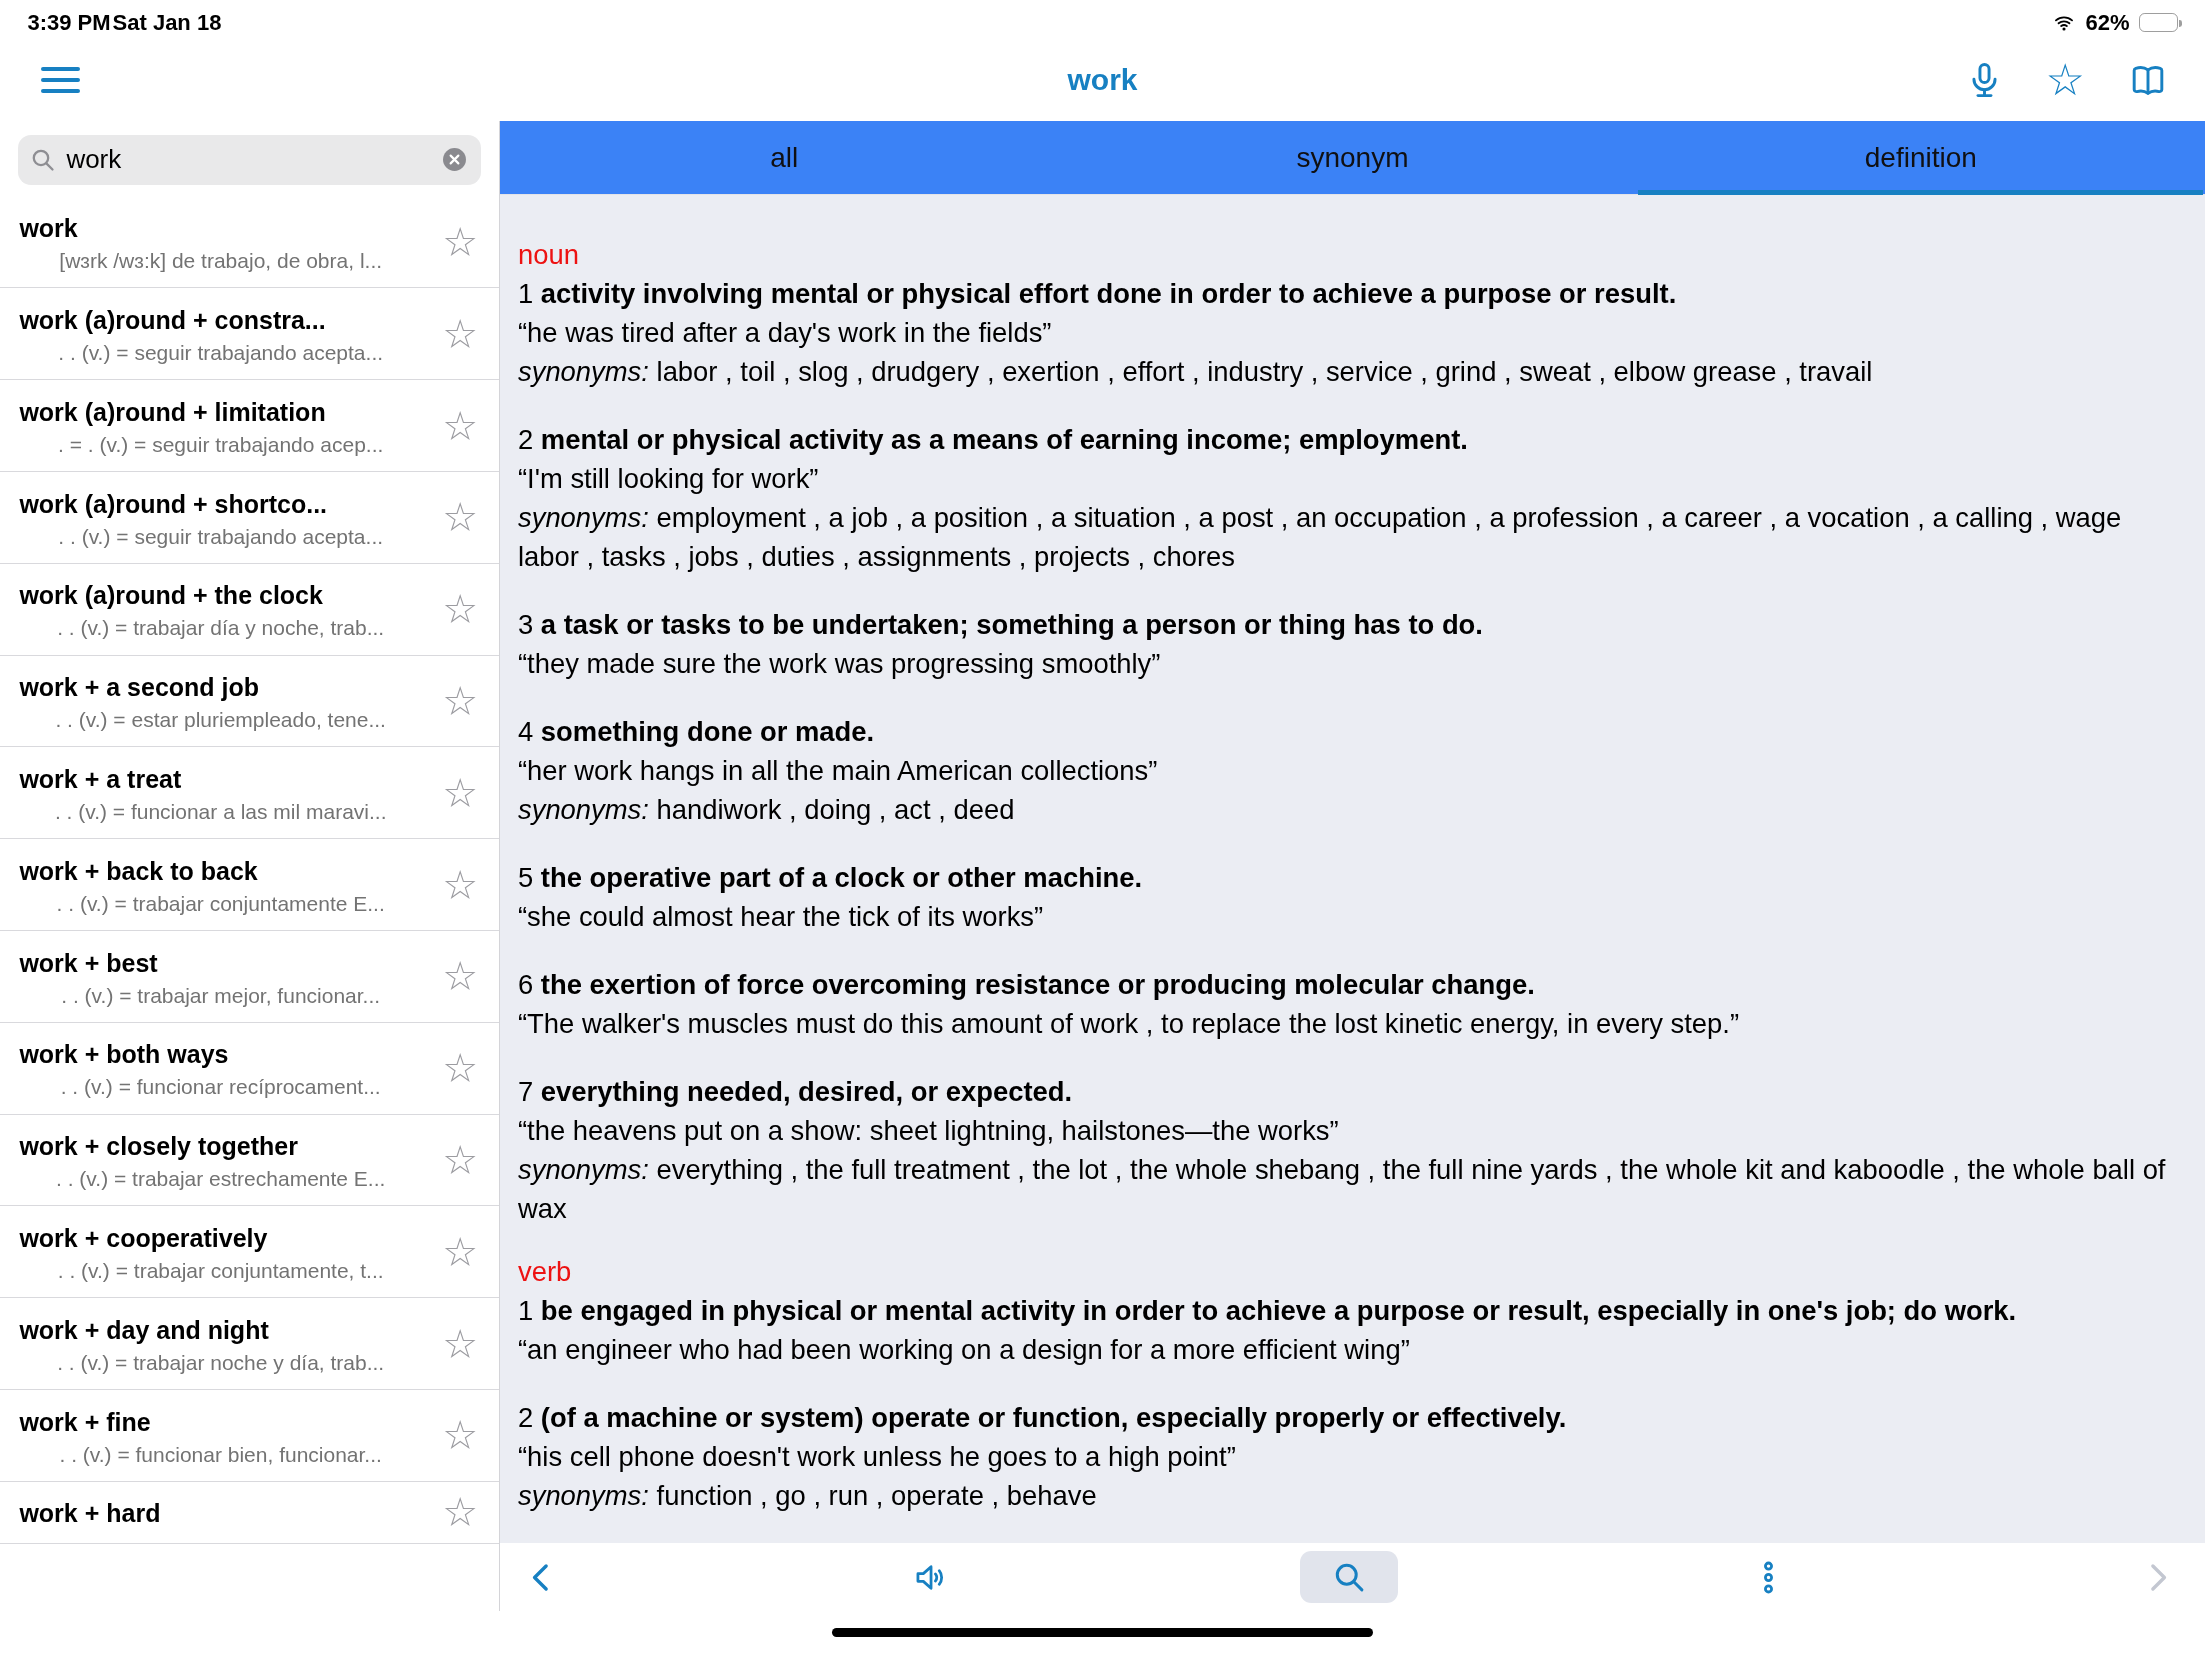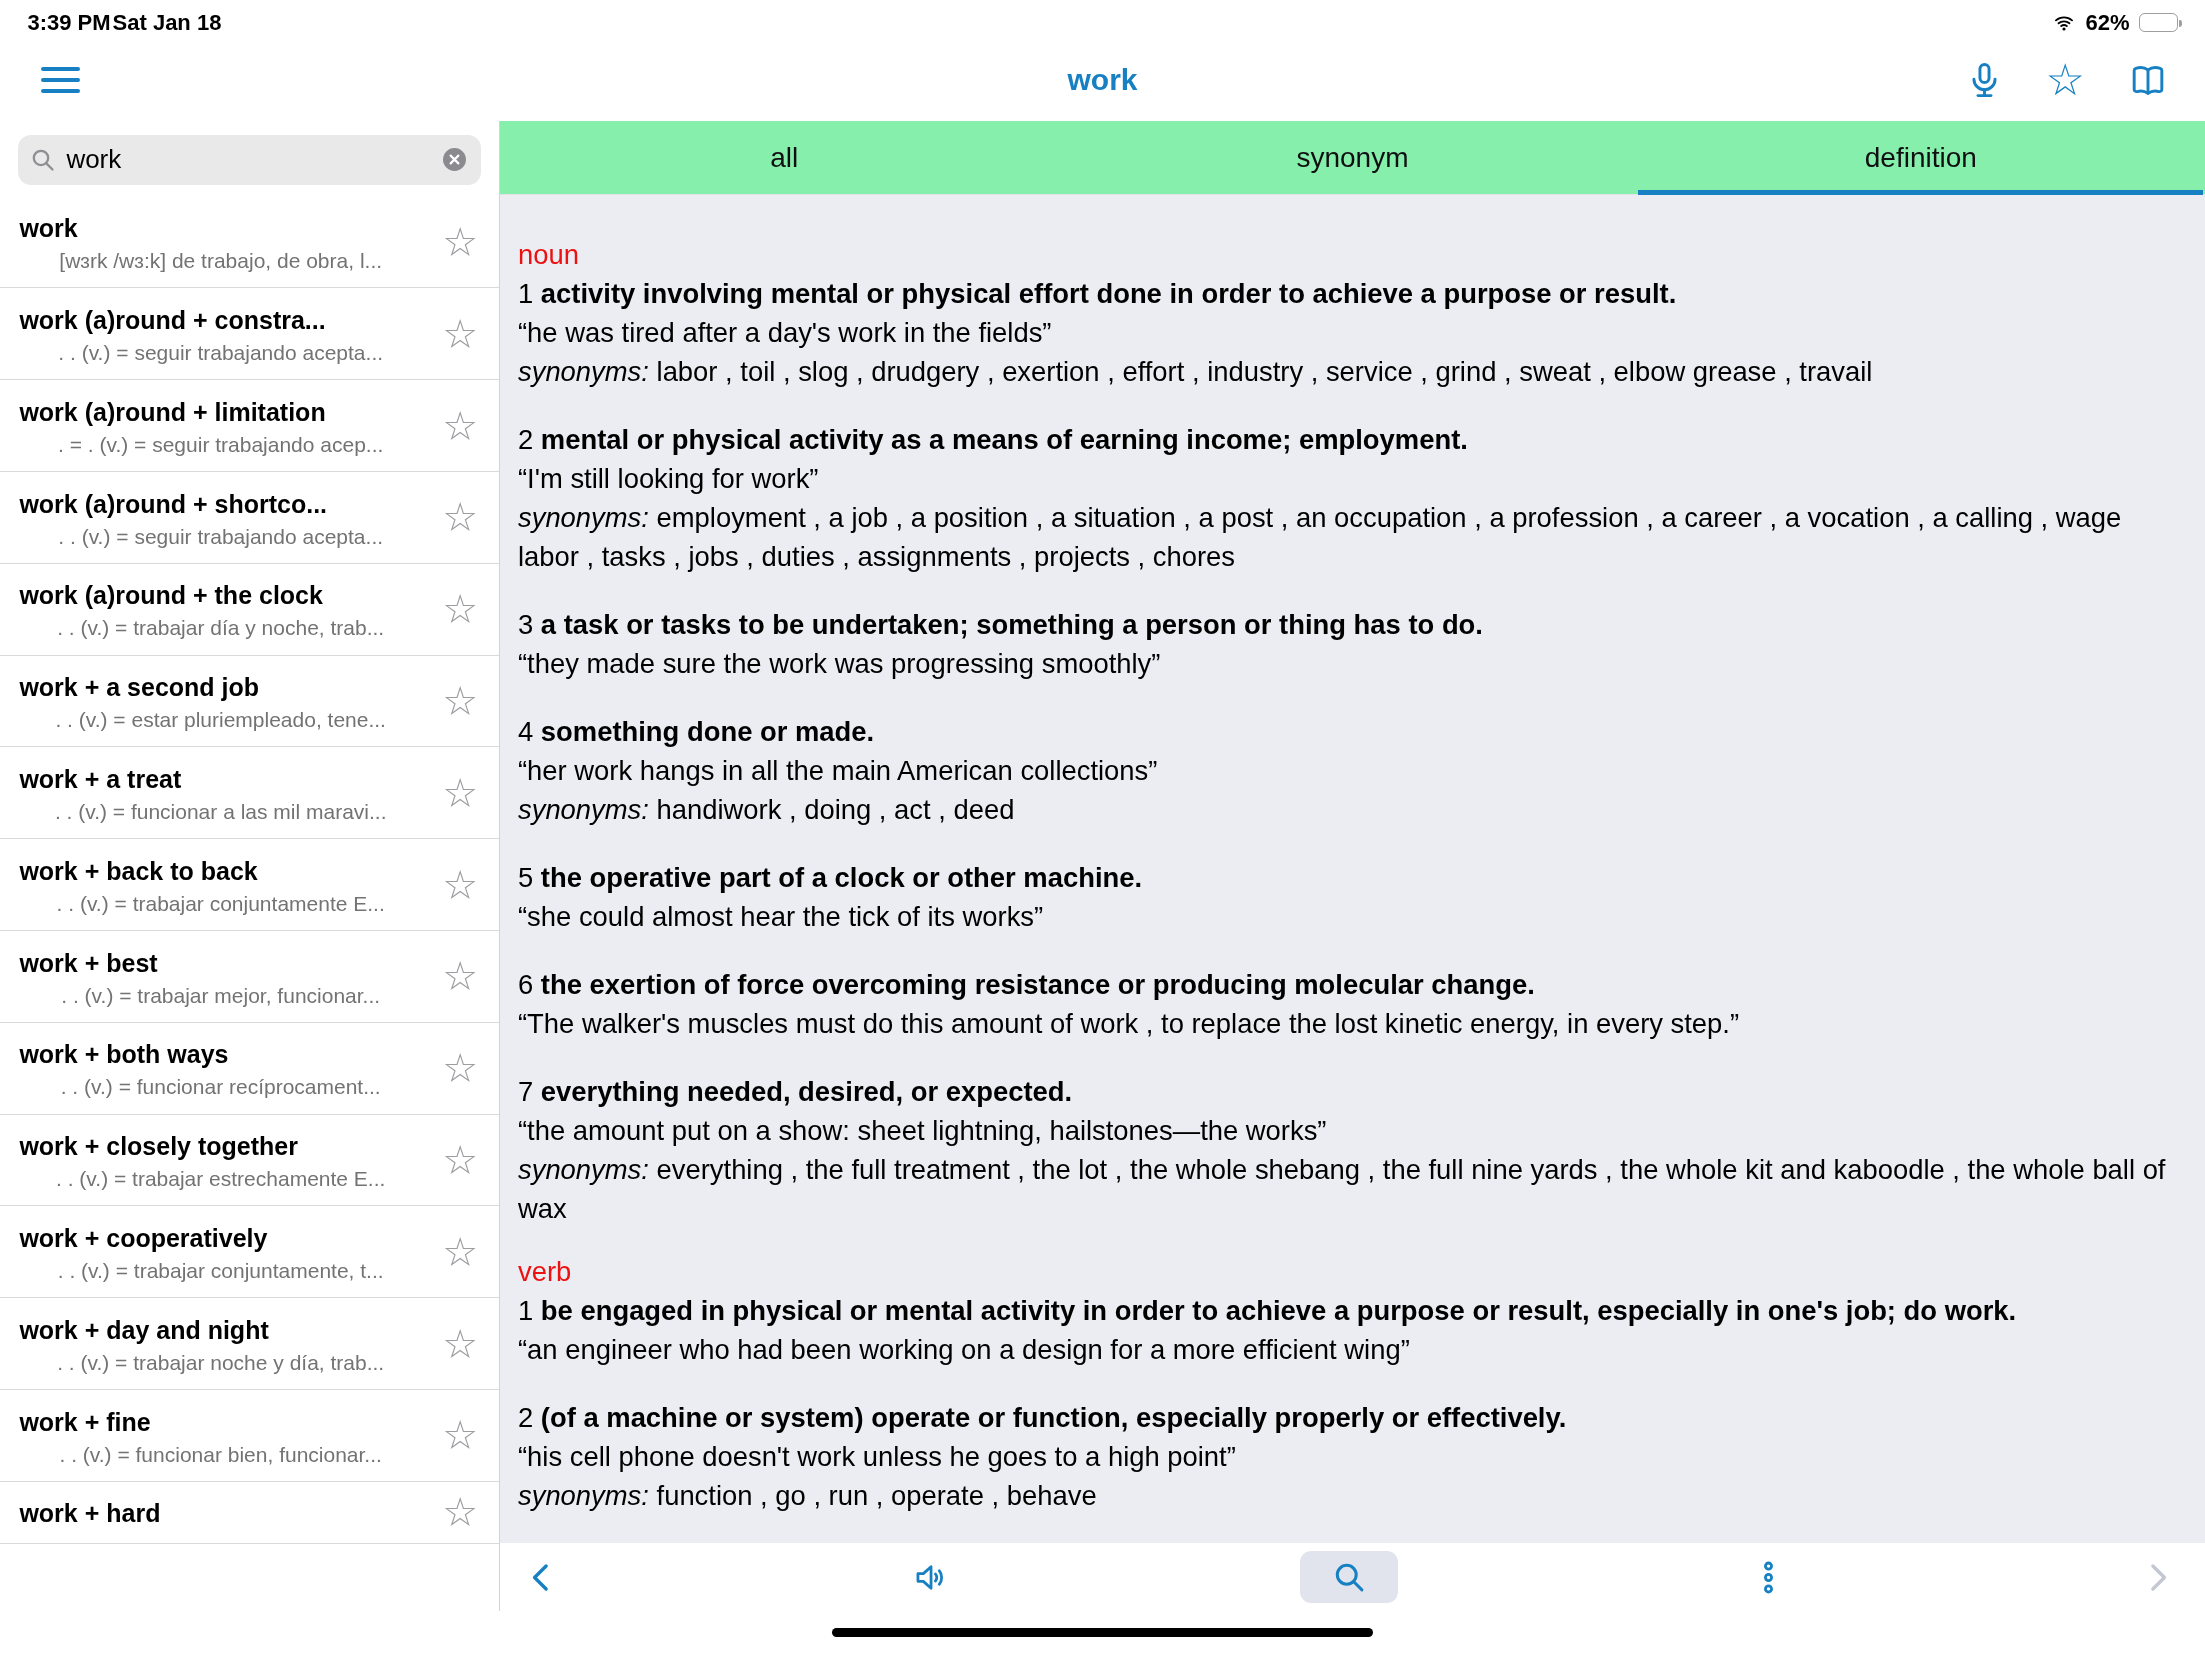--- a/index.html
+++ b/index.html
@@ -39,21 +39,21 @@
   .clear-btn { background: none; border: none; cursor: pointer; width: 31px; height: 31px; display: flex; align-items: center; justify-content: center; }
 
   .result-list { flex: 1; overflow: hidden; }
   .list-item { position: relative; padding: 14.5px 77px 11.3px 19.4px; border-bottom: 0.8px solid #d9d9dd; cursor: pointer; }
   .item-title { font-size: 25px; font-weight: bold; line-height: 35px; white-space: nowrap; overflow: hidden; color: #000; }
   .item-sub { font-size: 21px; line-height: 30px; white-space: nowrap; overflow: hidden; color: #737373; text-align: center; }
   .item-star { position: absolute; right: 21px; top: 50%; transform: translateY(-50%); font-size: 40px; color: #9c9ca1; cursor: pointer; }
 
   
   .content { flex: 1; min-width: 0; display: flex; flex-direction: column; background: #ebedf3; }
-  .tabs { height: 74px; background: #86efac; display: flex; border-bottom: 0.8px solid #e3e3e7; }
+  .tabs { height: 74px; background: #3b82f6; display: flex; border-bottom: 0.8px solid #e3e3e7; }
   .tab { flex: 1; display: flex; align-items: center; justify-content: center; font-size: 28px; color: #101012; position: relative; cursor: pointer; }
   .tab.active::after { content: ""; position: absolute; left: 1.6px; right: 1.6px; bottom: -0.8px; height: 4.8px; background: #1780c2; }
 
   .scroll { flex: 1; overflow: hidden; padding: 16px 32px 0 18px; font-size: 27.4px; line-height: 39px; }
   .pos { font-size: 27.4px; font-weight: 400; color: #ed1212; line-height: 39px; margin-top: 24px; }
   .pos-section + .pos-section { margin-top: 1.6px; }
   .sense { margin-bottom: 29px; }
   .sense:last-child { margin-bottom: 0; }
   .sense .def { font-weight: bold; }
   .syn-label { font-style: italic; }
@@ -259,21 +259,21 @@
                   <p class="example">“she could almost hear the tick of its works”</p>
 
                 </div>
               <div class="sense">
                   <p class="sense-line"><span class="num">6</span> <span class="def">the exertion of force overcoming resistance or producing molecular change.</span></p>
                   <p class="example">“The walker's muscles must do this amount of work , to replace the lost kinetic energy, in every step.”</p>
 
                 </div>
               <div class="sense">
                   <p class="sense-line"><span class="num">7</span> <span class="def">everything needed, desired, or expected.</span></p>
-                  <p class="example">“the amount put on a show: sheet lightning, hailstones—the works”</p>
+                  <p class="example">“the heavens put on a show: sheet lightning, hailstones—the works”</p>
                   <p class="synonyms"><span class="syn-label">synonyms:</span> <span class="syn-list">everything , the full treatment , the lot , the whole shebang , the full nine yards , the whole kit and kaboodle , the whole ball of wax</span></p>
                 </div>
             </div>
           </section>
           <section class="pos-section">
             <h2 class="pos">verb</h2>
             <div class="senses">
 
             <div class="sense">
                   <p class="sense-line"><span class="num">1</span> <span class="def">be engaged in physical or mental activity in order to achieve a purpose or result, especially in one's job; do work.</span></p>

